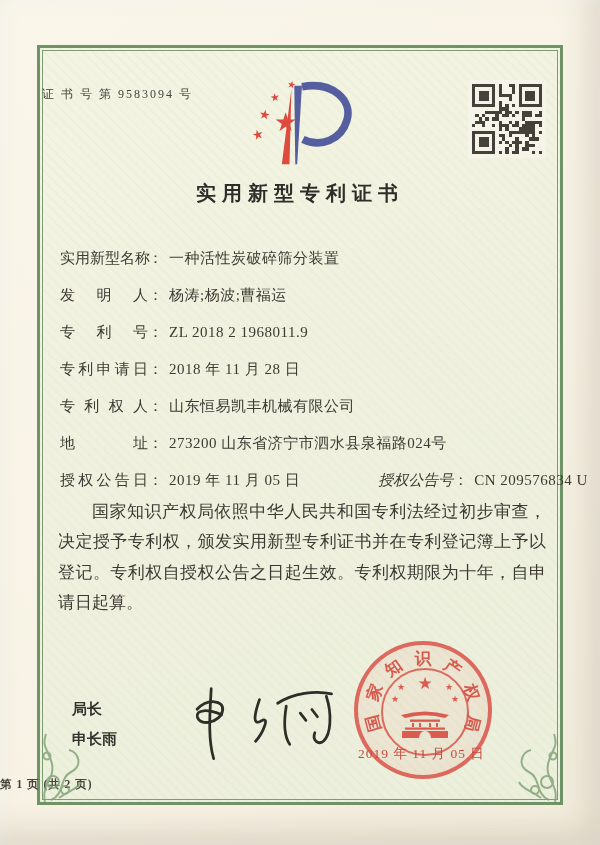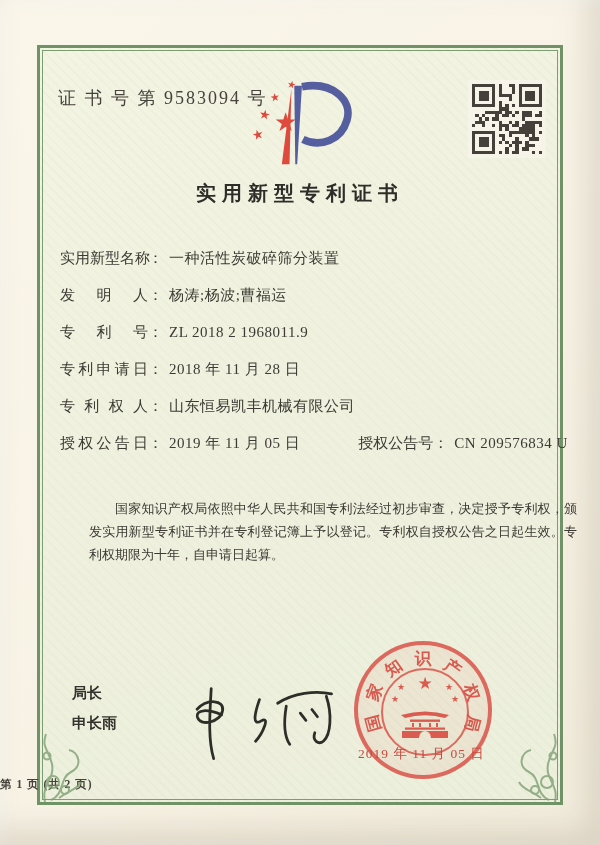--- a/index.html
+++ b/index.html
@@ -17,47 +17,47 @@
     position:absolute;left:37px;top:45px;width:526px;height:760px;
     border:3px solid #6f9266;box-sizing:border-box;
     background:
       repeating-linear-gradient(45deg,rgba(140,170,130,.045) 0 2px,rgba(0,0,0,0) 2px 7px),
       linear-gradient(160deg,#f3f4e2 0%,#eff1de 55%,#ecefdb 100%);
   }
   .frame-inner{
     position:absolute;inset:2px;border:1px solid #7d9c72;pointer-events:none;
   }
   .cert-no{
-    position:absolute;left:58px;top:86px;font-size:18px;letter-spacing:2px;color:#47433c;
+    position:absolute;left:42px;top:86px;font-size:12px;letter-spacing:2px;color:#47433c;
   }
   
   .logo{position:absolute;left:234px;top:72px;width:134px;height:104px;}
   .logo svg{width:100%;height:100%;}
   .logo .star{position:absolute;color:#df4a3e;line-height:1;}
   
   .qr{position:absolute;left:468px;top:80px;width:78px;height:78px;background:#f6f3e8;padding:4px;box-sizing:border-box;}
   .qr svg{width:100%;height:100%;shape-rendering:crispEdges;}
   
   .title{
     position:absolute;left:0;right:0;top:180px;text-align:center;
     font-size:20px;font-weight:700;letter-spacing:6px;color:#2f2d29;
   }
   
   .fields{position:absolute;left:60px;top:249px;width:486px;font-size:15px;color:#3d3a33;}
   .frow{height:23px;margin-bottom:14px;white-space:nowrap;}
   .flabel{display:inline-block;width:88px;text-align:justify;text-align-last:justify;vertical-align:top;}
   .fcolon{display:inline-block;margin-right:6px;}
   .fvalue{letter-spacing:.5px;}
-  .grant2{margin-left:58px;}
-  
-  .paras{position:absolute;left:58px;top:497px;width:488px;font-size:13px;line-height:1.78;
-    color:#3c3933;text-align:justify;margin-left:31px;}
+  .grant2{margin-left:78px;font-style:italic;}
+  
+  .paras{position:absolute;left:58px;top:497px;width:488px;font-size:17px;line-height:1.78;
+    color:#3c3933;text-align:justify;}
   .paras p{margin:0;text-indent:2em;}
   
-  .director{position:absolute;left:72px;top:678px;font-family:Liberation Sans, sans-serif;
+  .director{position:absolute;left:72px;top:694px;font-family:Liberation Sans, sans-serif;
     font-size:15px;font-weight:700;color:#35332e;line-height:30px;}
   .signature{position:absolute;left:172px;top:676px;width:170px;height:90px;}
   
   .seal{position:absolute;left:354px;top:641px;width:138px;height:138px;}
   .seal-ring{position:absolute;inset:0;border:4px solid rgba(217,84,74,.85);border-radius:50%;
     background:radial-gradient(circle,rgba(223,92,80,.07) 55%,rgba(223,92,80,.12) 100%);}
   .seal-arc{position:absolute;inset:0;}
   .seal-arc span{position:absolute;left:50%;top:50%;width:22px;height:22px;margin:-11px;
     text-align:center;font-size:16.5px;font-weight:700;color:rgba(214,77,66,.92);transform-origin:center;}
   .emblem{position:absolute;left:50%;top:50%;width:84px;height:84px;margin:-42px;
@@ -244,20 +244,23 @@
     <div class="frow">
       <span class="flabel">专 利 号</span><span class="fcolon">：</span><span class="fvalue">ZL 2018 2 1968011.9</span>
     </div>
     <div class="frow">
       <span class="flabel">专利申请日</span><span class="fcolon">：</span><span class="fvalue">2018 年 11 月 28 日</span>
     </div>
     <div class="frow">
       <span class="flabel">专 利 权 人</span><span class="fcolon">：</span><span class="fvalue">山东恒易凯丰机械有限公司</span>
     </div>
     <div class="frow">
+      <span class="flabel">地 址</span><span class="fcolon">：</span><span class="fvalue">273200 山东省济宁市泗水县泉福路024号</span>
+    </div>
+    <div class="frow">
       <span class="flabel">授权公告日</span><span class="fcolon">：</span><span class="fvalue">2019 年 11 月 05 日</span><span class="grant2">授权公告号</span><span class="fcolon">：</span><span class="fvalue">CN 209576834 U</span>
     </div>
   </div>
 
   <div class="paras">
     <p>国家知识产权局依照中华人民共和国专利法经过初步审查，决定授予专利权，颁发实用新型专利证书并在专利登记簿上予以登记。专利权自授权公告之日起生效。专利权期限为十年，自申请日起算。</p>
   </div>
 
   <div class="director">
     <div>局长</div>

